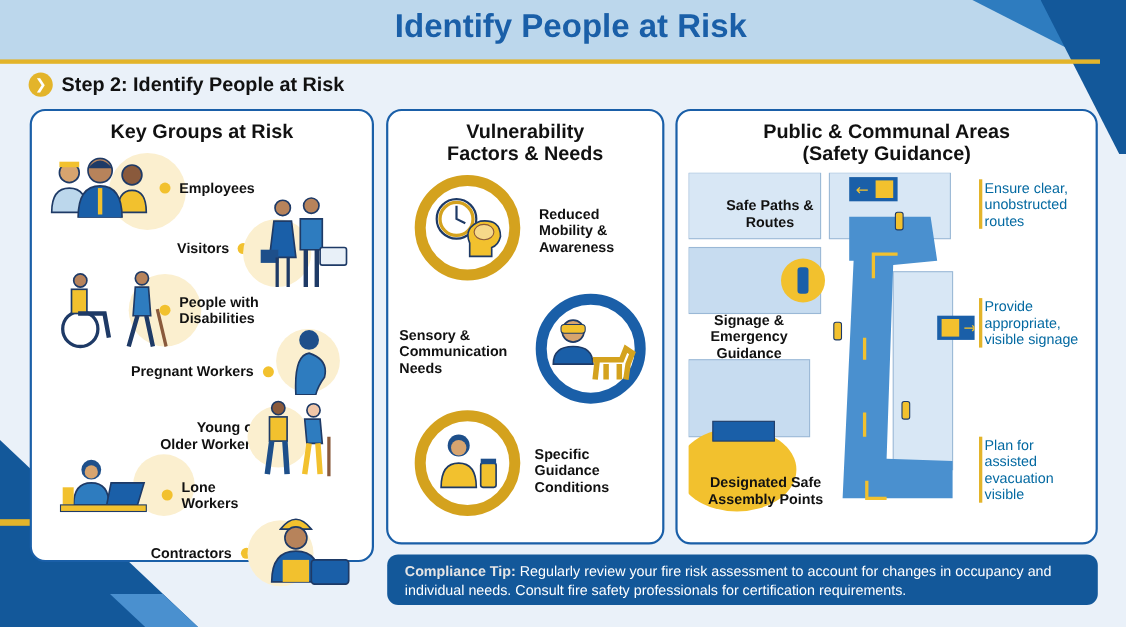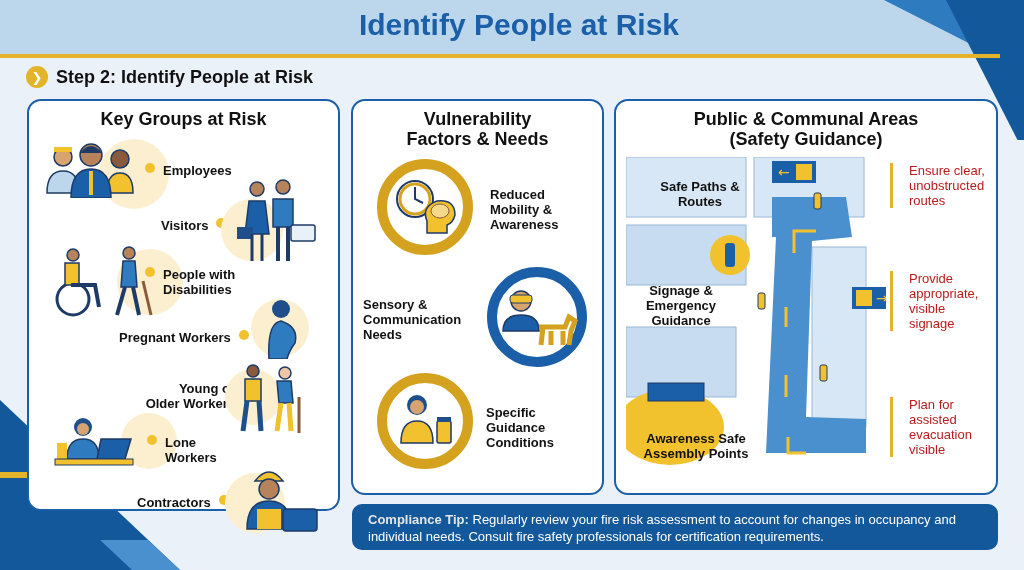--- a/index.html
+++ b/index.html
@@ -36,29 +36,29 @@
     display: flex; align-items: center; justify-content: center; font-size: 13px; font-weight: bold;
   }
   .card {
     position: absolute; background: #fff; border: 2px solid #1a5fa8; border-radius: 14px;
   }
   .card-title { text-align: center; font-size: 18px; font-weight: bold; color: #111; line-height: 20px; }
   #card1 { left: 27px; top: 99px; width: 313px; height: 412px; }
   #card2 { left: 351px; top: 99px; width: 253px; height: 396px; }
   #card3 { left: 614px; top: 99px; width: 384px; height: 396px; }
 
-  .grp { position: absolute; display: flex; gap: 8px; font-size: 13px; font-weight: bold; color: #111; line-height: 15px; }
+  .grp { position: absolute; display: flex; align-items: center; gap: 8px; font-size: 13px; font-weight: bold; color: #111; line-height: 15px; }
   .dot { width: 10px; height: 10px; border-radius: 50%; background: #f2c12e; flex: none; }
   .halo { position: absolute; border-radius: 50%; background: #fbefcf; }
   .ic { position: absolute; }
 
   .vf { position: absolute; font-size: 13px; font-weight: bold; color: #111; line-height: 15px; }
   .ring { position: absolute; border-radius: 50%; }
 
-  .guide { position: absolute; border-left: 3px solid #e3b42a; padding-left: 16px; font-size: 13px; color: #b91c1c; line-height: 15px; }
+  .guide { position: absolute; border-left: 3px solid #e3b42a; padding-left: 2px; font-size: 13px; color: #0369a1; line-height: 15px; }
   .map-label { position: absolute; font-size: 13px; font-weight: bold; color: #111; line-height: 15px; text-align: center; }
 
   .tip {
     position: absolute; left: 352px; top: 504px; width: 646px; height: 46px;
     background: #13589a; border-radius: 10px; padding: 7px 16px; color: #fff;
     font-size: 13px; line-height: 17px;
   }
   .tip b { color: #e5e5e5; }
 </style>
 </head>
@@ -242,21 +242,21 @@
     <rect x="194" y="208" width="7" height="16" rx="2" fill="#f2c12e" stroke="#1e3a66"></rect>
     <path d="M168 96 L168 74 L190 74" stroke="#f2c12e" stroke-width="3" fill="none"></path>
     <path d="M160 170 L160 150 M160 240 L160 218 M162 280 L162 296 L180 296" stroke="#f2c12e" stroke-width="3" fill="none"></path>
     <ellipse cx="44" cy="270" rx="54" ry="38" fill="#f2c12e"></ellipse>
     <rect x="22" y="226" width="56" height="18" fill="#1a5fa8" stroke="#1e3a66"></rect>
   </svg>
   <div class="map-label" style="left:44px;top:78px">
       <span style="display:block;width:80px">Safe Paths &amp; Routes</span>
     </div>
   <div class="map-label" style="left:20px;top:182px;width:90px">Signage &amp; Emergency Guidance</div>
-  <div class="map-label" style="left:24px;top:330px;width:112px">Awareness Safe Assembly Points</div>
+  <div class="map-label" style="left:24px;top:330px;width:112px">Designated Safe Assembly Points</div>
 
   <div class="guide" style="left:274px;top:62px;width:100px">Ensure clear, unobstructed routes</div>
   <div class="guide" style="left:274px;top:170px;width:100px">Provide appropriate, visible signage</div>
   <div class="guide" style="left:274px;top:296px;width:100px">Plan for assisted evacuation visible</div>
 </div>
 
 <div class="tip">
   <b>Compliance Tip:</b><span> Regularly review your fire risk assessment to account for changes in occupancy and individual needs. Consult fire safety professionals for certification requirements.</span>
 </div>
 

